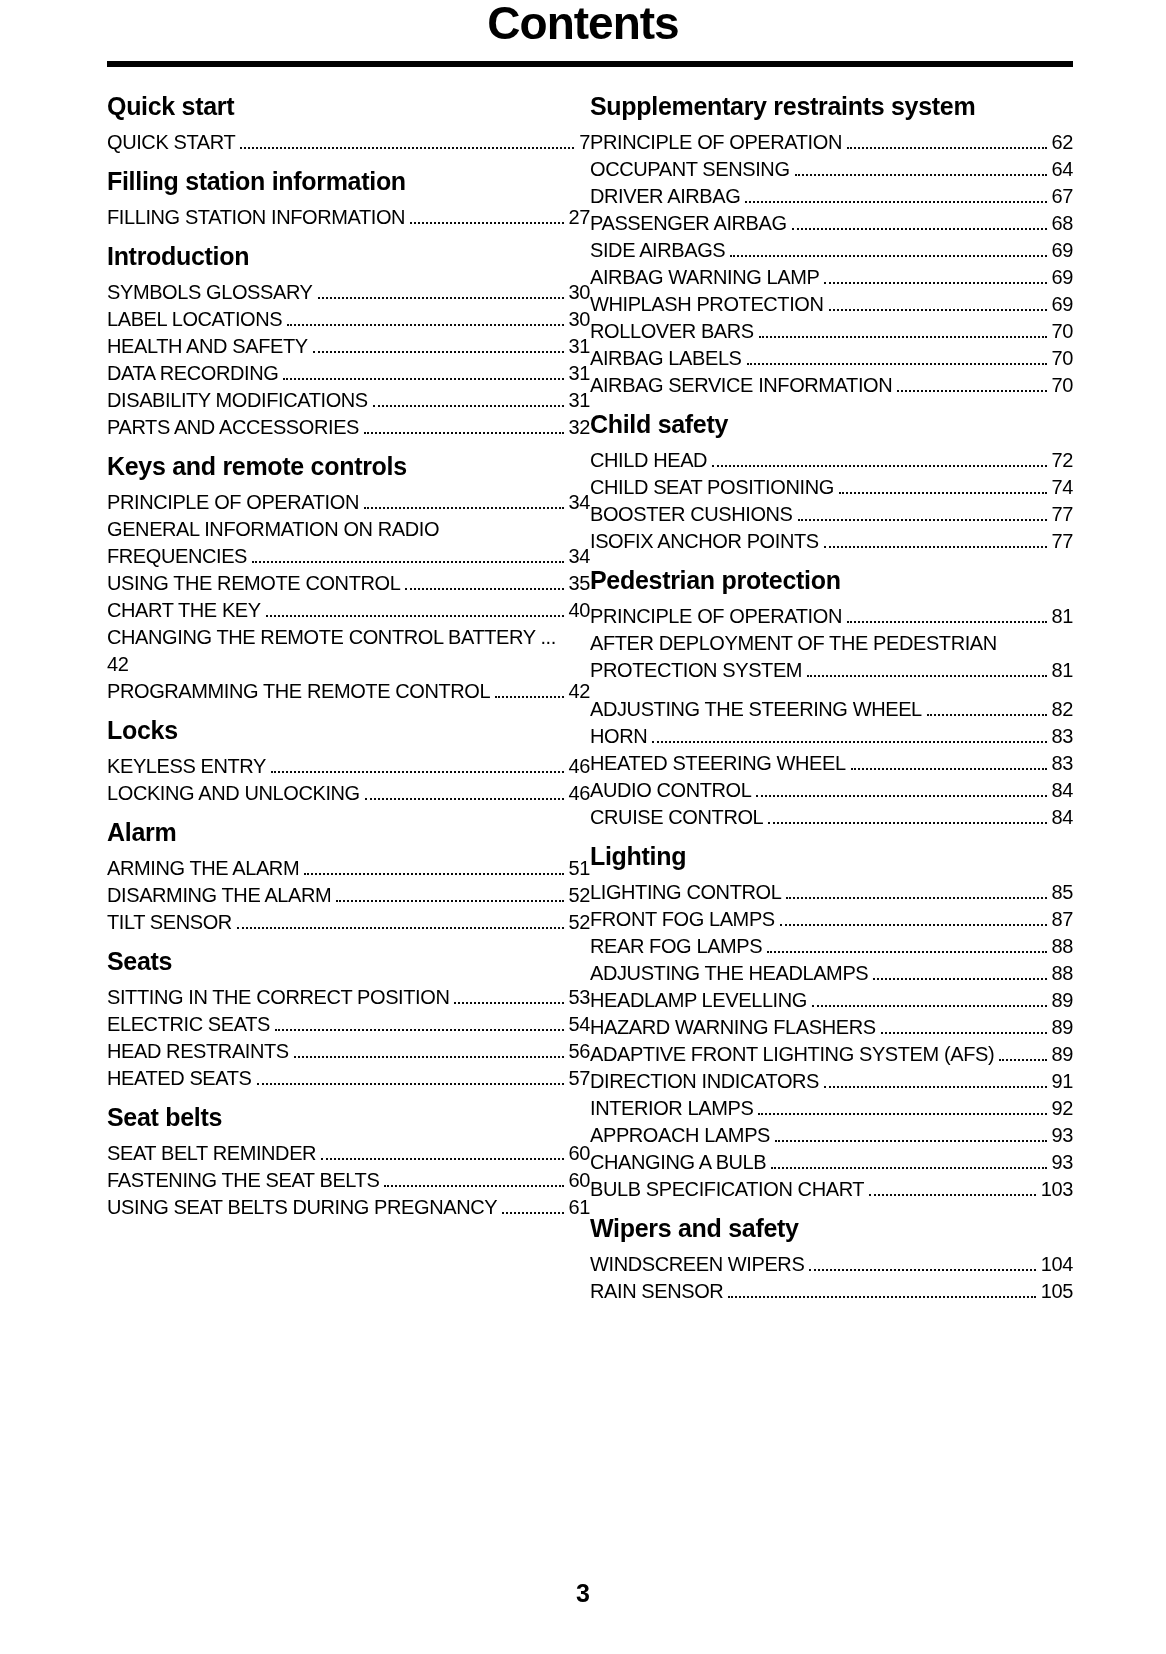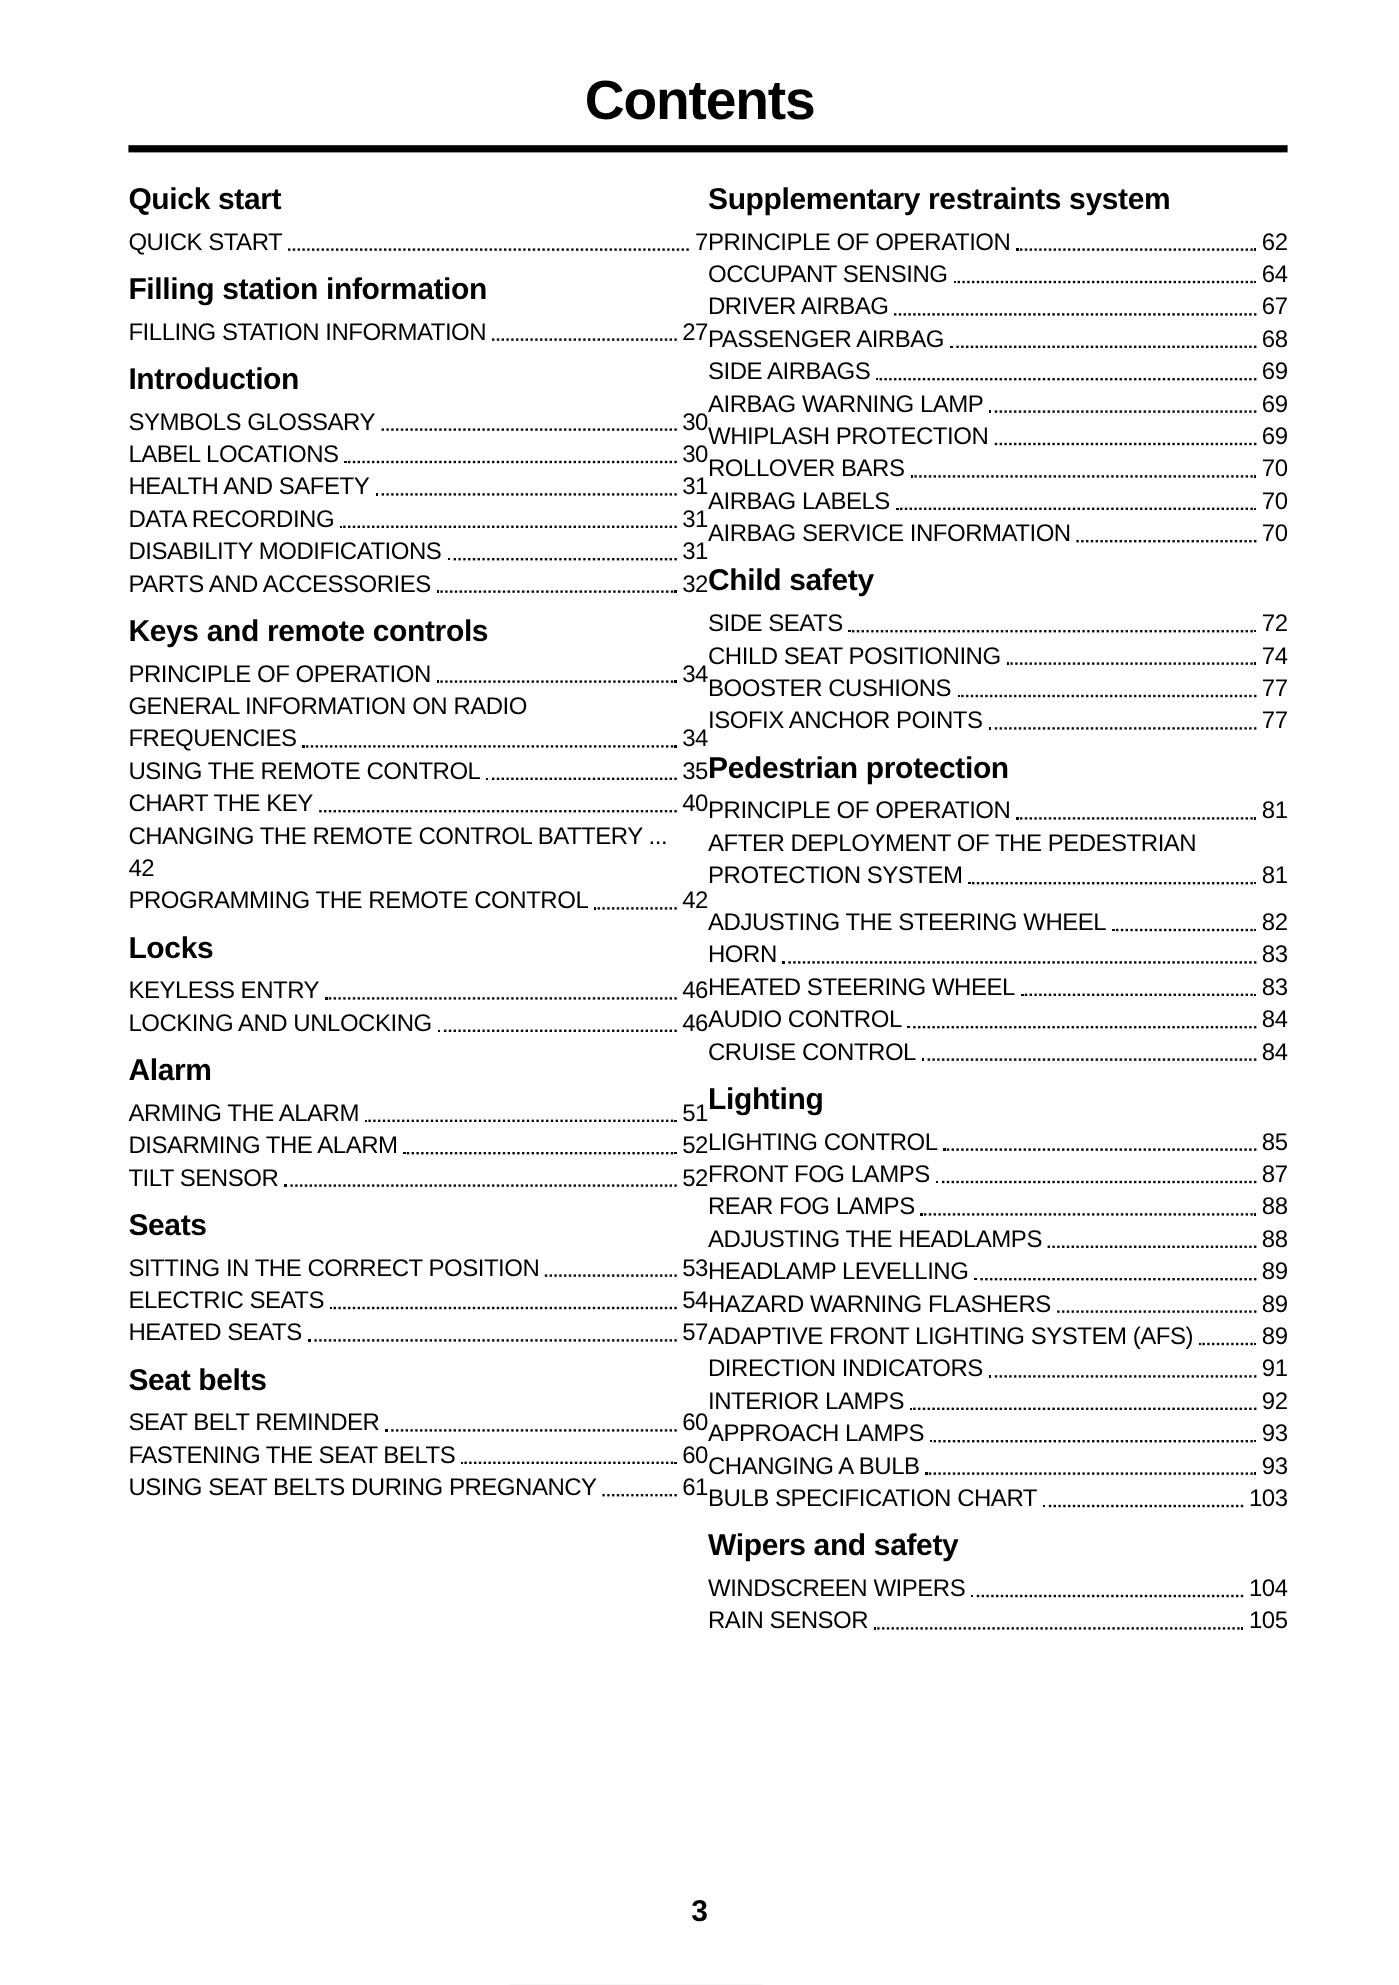--- a/index.html
+++ b/index.html
@@ -8,21 +8,20 @@
     height: 1654px;
     margin: 0 auto;
     background: #ffffff;
     position: relative;
     overflow: hidden;
     font-family: "Liberation Sans", "DejaVu Sans", sans-serif;
     color: #000;
   }
   .title {
     margin: 0;
-    padding-top: 60px;
     text-align: center;
     font-size: 46px;
     line-height: 1;
     font-weight: bold;
     letter-spacing: -1px;
   }
   .rule {
     height: 6px;
     background: #000;
     margin: 15px 93px 0 107px;
@@ -200,20 +199,25 @@
             <span class="entry-text">SITTING IN THE CORRECT POSITION</span>
             <span class="leader"></span>
             <span class="page-num">53</span>
           </div>
           <div class="toc-row">
             <span class="entry-text">ELECTRIC SEATS</span>
             <span class="leader"></span>
             <span class="page-num">54</span>
           </div>
           <div class="toc-row">
+            <span class="entry-text">HEAD RESTRAINTS</span>
+            <span class="leader"></span>
+            <span class="page-num">56</span>
+          </div>
+          <div class="toc-row">
             <span class="entry-text">HEATED SEATS</span>
             <span class="leader"></span>
             <span class="page-num">57</span>
           </div>
         </section>
         <section class="toc-section">
           <h2 class="section-heading">Seat belts</h2>
           <div class="toc-row">
             <span class="entry-text">SEAT BELT REMINDER</span>
             <span class="leader"></span>
@@ -281,21 +285,21 @@
           </div>
           <div class="toc-row">
             <span class="entry-text">AIRBAG SERVICE INFORMATION</span>
             <span class="leader"></span>
             <span class="page-num">70</span>
           </div>
         </section>
         <section class="toc-section">
           <h2 class="section-heading">Child safety</h2>
           <div class="toc-row">
-            <span class="entry-text">SIDE SEATS</span>
+            <span class="entry-text">CHILD HEAD</span>
             <span class="leader"></span>
             <span class="page-num">72</span>
           </div>
           <div class="toc-row">
             <span class="entry-text">CHILD SEAT POSITIONING</span>
             <span class="leader"></span>
             <span class="page-num">74</span>
           </div>
           <div class="toc-row">
             <span class="entry-text">BOOSTER CUSHIONS</span>

